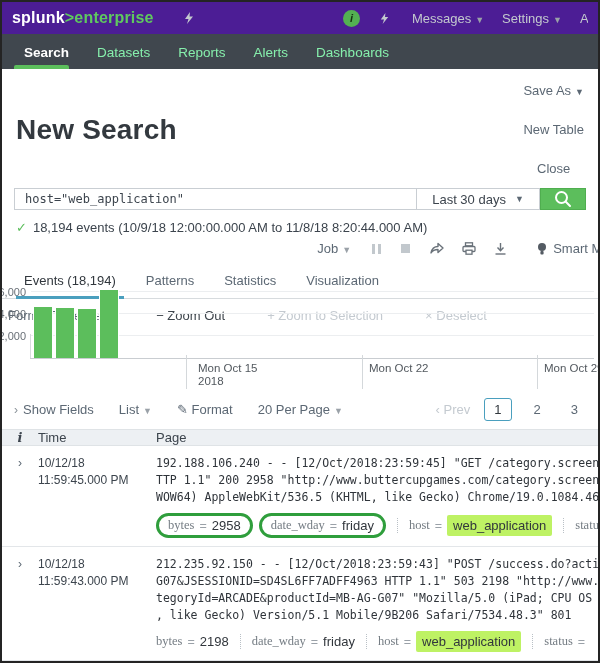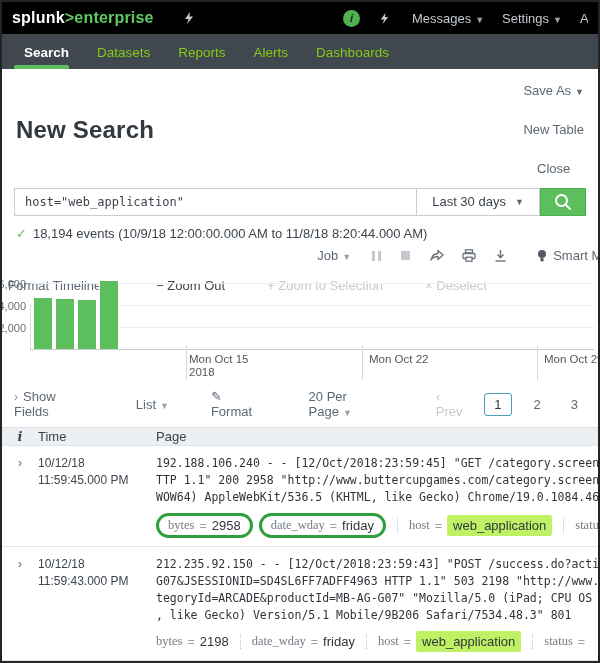--- a/index.html
+++ b/index.html
@@ -2,43 +2,43 @@
 <html><head>
 <meta charset="utf-8">
 <style>
   * { margin:0; padding:0; box-sizing:border-box; }
   html,body { width:600px; height:663px; overflow:hidden; background:#fff;
     font-family:"Liberation Sans", sans-serif; }
   .frame { width:600px; height:663px; border:2px solid #242424; background:#fff;
     display:flex; flex-direction:column; overflow:hidden; }
 
   
-  .topbar { height:32px; background:#000000; display:flex; align-items:center;
+  .topbar { height:32px; background:#4c1d95; display:flex; align-items:center;
     padding:0 10px; flex:0 0 auto; color:#fff; }
   .logo { font-size:16px; font-weight:bold; letter-spacing:.2px; }
   .logo .brand { color:#fff; }
   .logo .product { color:#5fc95f; }
   .bolt { width:16px; height:16px; margin-left:28px; display:inline-flex; align-items:center; }
   .topbar-right { margin-left:auto; display:flex; align-items:center; gap:18px; font-size:13px; color:#c3c9ce; }
   .info-badge { width:17px; height:17px; border-radius:50%; background:#53b052; color:#14320f;
     font-size:11px; font-weight:bold; display:flex; align-items:center; justify-content:center; font-style:italic; }
   .caret { font-size:9px; margin-left:4px; color:#9aa1a8; }
   .partial { width:8px; overflow:hidden; white-space:nowrap; font-size:13px; color:#c3c9ce; }
 
   
   .appnav { height:35px; background:#40474e; display:flex; align-items:flex-end;
     padding:0 0 0 8px; flex:0 0 auto; }
-  .appnav .tab { font-size:13.5px; color:#84cc16; padding:8px 14px 9px; position:relative; cursor:default; }
+  .appnav .tab { font-size:13.5px; color:#86efac; padding:8px 14px 9px; position:relative; cursor:default; }
   .appnav .tab.active { color:#fff; font-weight:bold; }
   .appnav .tab.active::after { content:""; position:absolute; left:4px; right:14px; bottom:0;
     height:4px; background:#5cbe5c; border-radius:2px 2px 0 0; }
 
   
   .search-header { display:flex; align-items:center; padding:14px 14px 10px 14px; }
-  .page-title { font-size:24px; color:#33393f; font-weight:bold; letter-spacing:.2px; }
+  .page-title { font-size:28px; color:#33393f; font-weight:bold; letter-spacing:.2px; }
   .header-actions { margin-left:auto; display:flex; gap:24px; font-size:13px; color:#5c6874; align-items:center;flex-direction:column; }
   .header-actions .act { cursor:pointer; white-space:nowrap; }
 
   
   .search-bar { display:flex; margin:2px 12px 0 12px; height:40px; }
   .query-box { flex:1; border:1px solid #c9ced3; border-right:none; background:#fff;
     display:flex; align-items:center; padding:0 10px; }
   .query-text { font-family:"DejaVu Sans Mono", monospace; font-size:12px; color:#3c444d; white-space:nowrap; overflow:hidden; }
   .timerange { width:124px; border:1px solid #c9ced3; background:#fff; display:flex;
     align-items:center; justify-content:center; font-size:13px; color:#3c444d; gap:5px; }
@@ -70,21 +70,21 @@
   .chart-gutter { position:absolute; left:0; top:0; bottom:32px; width:28px; }
   .ytick { position:absolute; right:4px; transform:translateY(50%); font-size:11px; color:#697077; }
   .chart-plot { position:absolute; left:28px; right:2px; top:0; bottom:32px; border-left:1px solid #d8dbde; }
   .gridline { position:absolute; left:0; right:0; height:1px; background:#eceef0; }
   .bar { position:absolute; bottom:0; background:#5cbe5c; border:1px solid #fff; border-bottom:none; }
   .chart-xaxis { position:absolute; left:28px; right:2px; bottom:0; height:32px; border-top:1px solid #c9cdd1; }
   .xtick-line { position:absolute; top:-4px; width:1px; height:34px; background:#d4d8db; }
   .xtick-label { position:absolute; top:3px; font-size:11.5px; color:#52585e; line-height:13px; white-space:nowrap; }
 
   
-  .results-toolbar { display:flex; align-items:center; padding:8px 12px; font-size:13px; color:#5c6874; gap:42px; }
+  .results-toolbar { display:flex; align-items:center; padding:8px 12px; font-size:13px; color:#5c6874; gap:25px; }
   .chev { color:#8a9299; margin-right:5px; font-size:12px; }
   .pager { margin-left:auto; display:flex; align-items:center; gap:14px; }
   .prev { color:#c4cad0; }
   .page { color:#5c6874; padding:3px 8px; }
   .page.active { border:1px solid #4a9fbe; border-radius:3px; color:#31373d; padding:3px 9px; }
 
   
   .table-head { display:grid; grid-template-columns:36px 118px 1fr; background:#edf0f3;
     border-top:1px solid #dfe3e6; border-bottom:1px solid #dfe3e6; height:26px; align-items:center;
     font-size:13px; color:#3c444d; }
@@ -212,20 +212,26 @@
       <span>
           <svg width="10" height="14" viewBox="0 0 10 14">
             <circle cx="5" cy="5" r="4" fill="#545b63"></circle>
             <rect x="3.4" y="9" width="3.2" height="3.6" rx="1" fill="#545b63"></rect>
           </svg>
         </span>
       <span>Smart Mode</span>
     </span>
   </div>
 
+  <div class="result-tabs">
+    <div class="rtab active">Events (18,194)</div>
+    <div class="rtab">Patterns</div>
+    <div class="rtab">Statistics</div>
+    <div class="rtab">Visualization</div>
+  </div>
 
   <div class="tl-toolbar">
     <span class="tl-format"><span>Format Timeline</span><span class="caret">▼</span></span>
     <span class="tl-zoomout">− Zoom Out</span>
     <span class="tl-disabled">+ Zoom to Selection</span>
     <span class="tl-disabled">× Deselect</span>
   </div>
 
   <div class="chart">
     <div class="chart-gutter">
@@ -237,21 +243,21 @@
         <div class="gridline" style="bottom: 21.8462px;"></div>
         <div class="gridline" style="bottom: 43.6923px;"></div>
         <div class="gridline" style="bottom: 65.5385px;"></div>
         <div class="bar" title="Oct 9 2018: 4800" style="left: 2px; width: 20px; height: 52px; background: rgb(92, 190, 92);"></div>
         <div class="bar" title="Oct 10 2018: 4700" style="left: 24px; width: 20px; height: 51px; background: rgb(92, 190, 92);"></div>
         <div class="bar" title="Oct 11 2018: 4600" style="left: 46px; width: 20px; height: 50px; background: rgb(92, 190, 92);"></div>
         <div class="bar" title="Oct 12 2018: 6300" style="left: 68px; width: 20px; height: 69px; background: rgb(92, 190, 92);"></div>
       </div>
     <div class="chart-xaxis">
         <div class="xtick-line" style="left: 156px;"></div>
-        <div class="xtick-label" style="left: 159px;">
+        <div class="xtick-label" style="left: 168px;">
           <div>Mon Oct 15</div>
           <div>2018</div>
         </div>
         <div class="xtick-line" style="left: 332px;"></div>
         <div class="xtick-label" style="left: 339px;">
           <div>Mon Oct 22</div>
         </div>
         <div class="xtick-line" style="left: 507px;"></div>
         <div class="xtick-label" style="left: 514px;">
           <div>Mon Oct 29</div>

